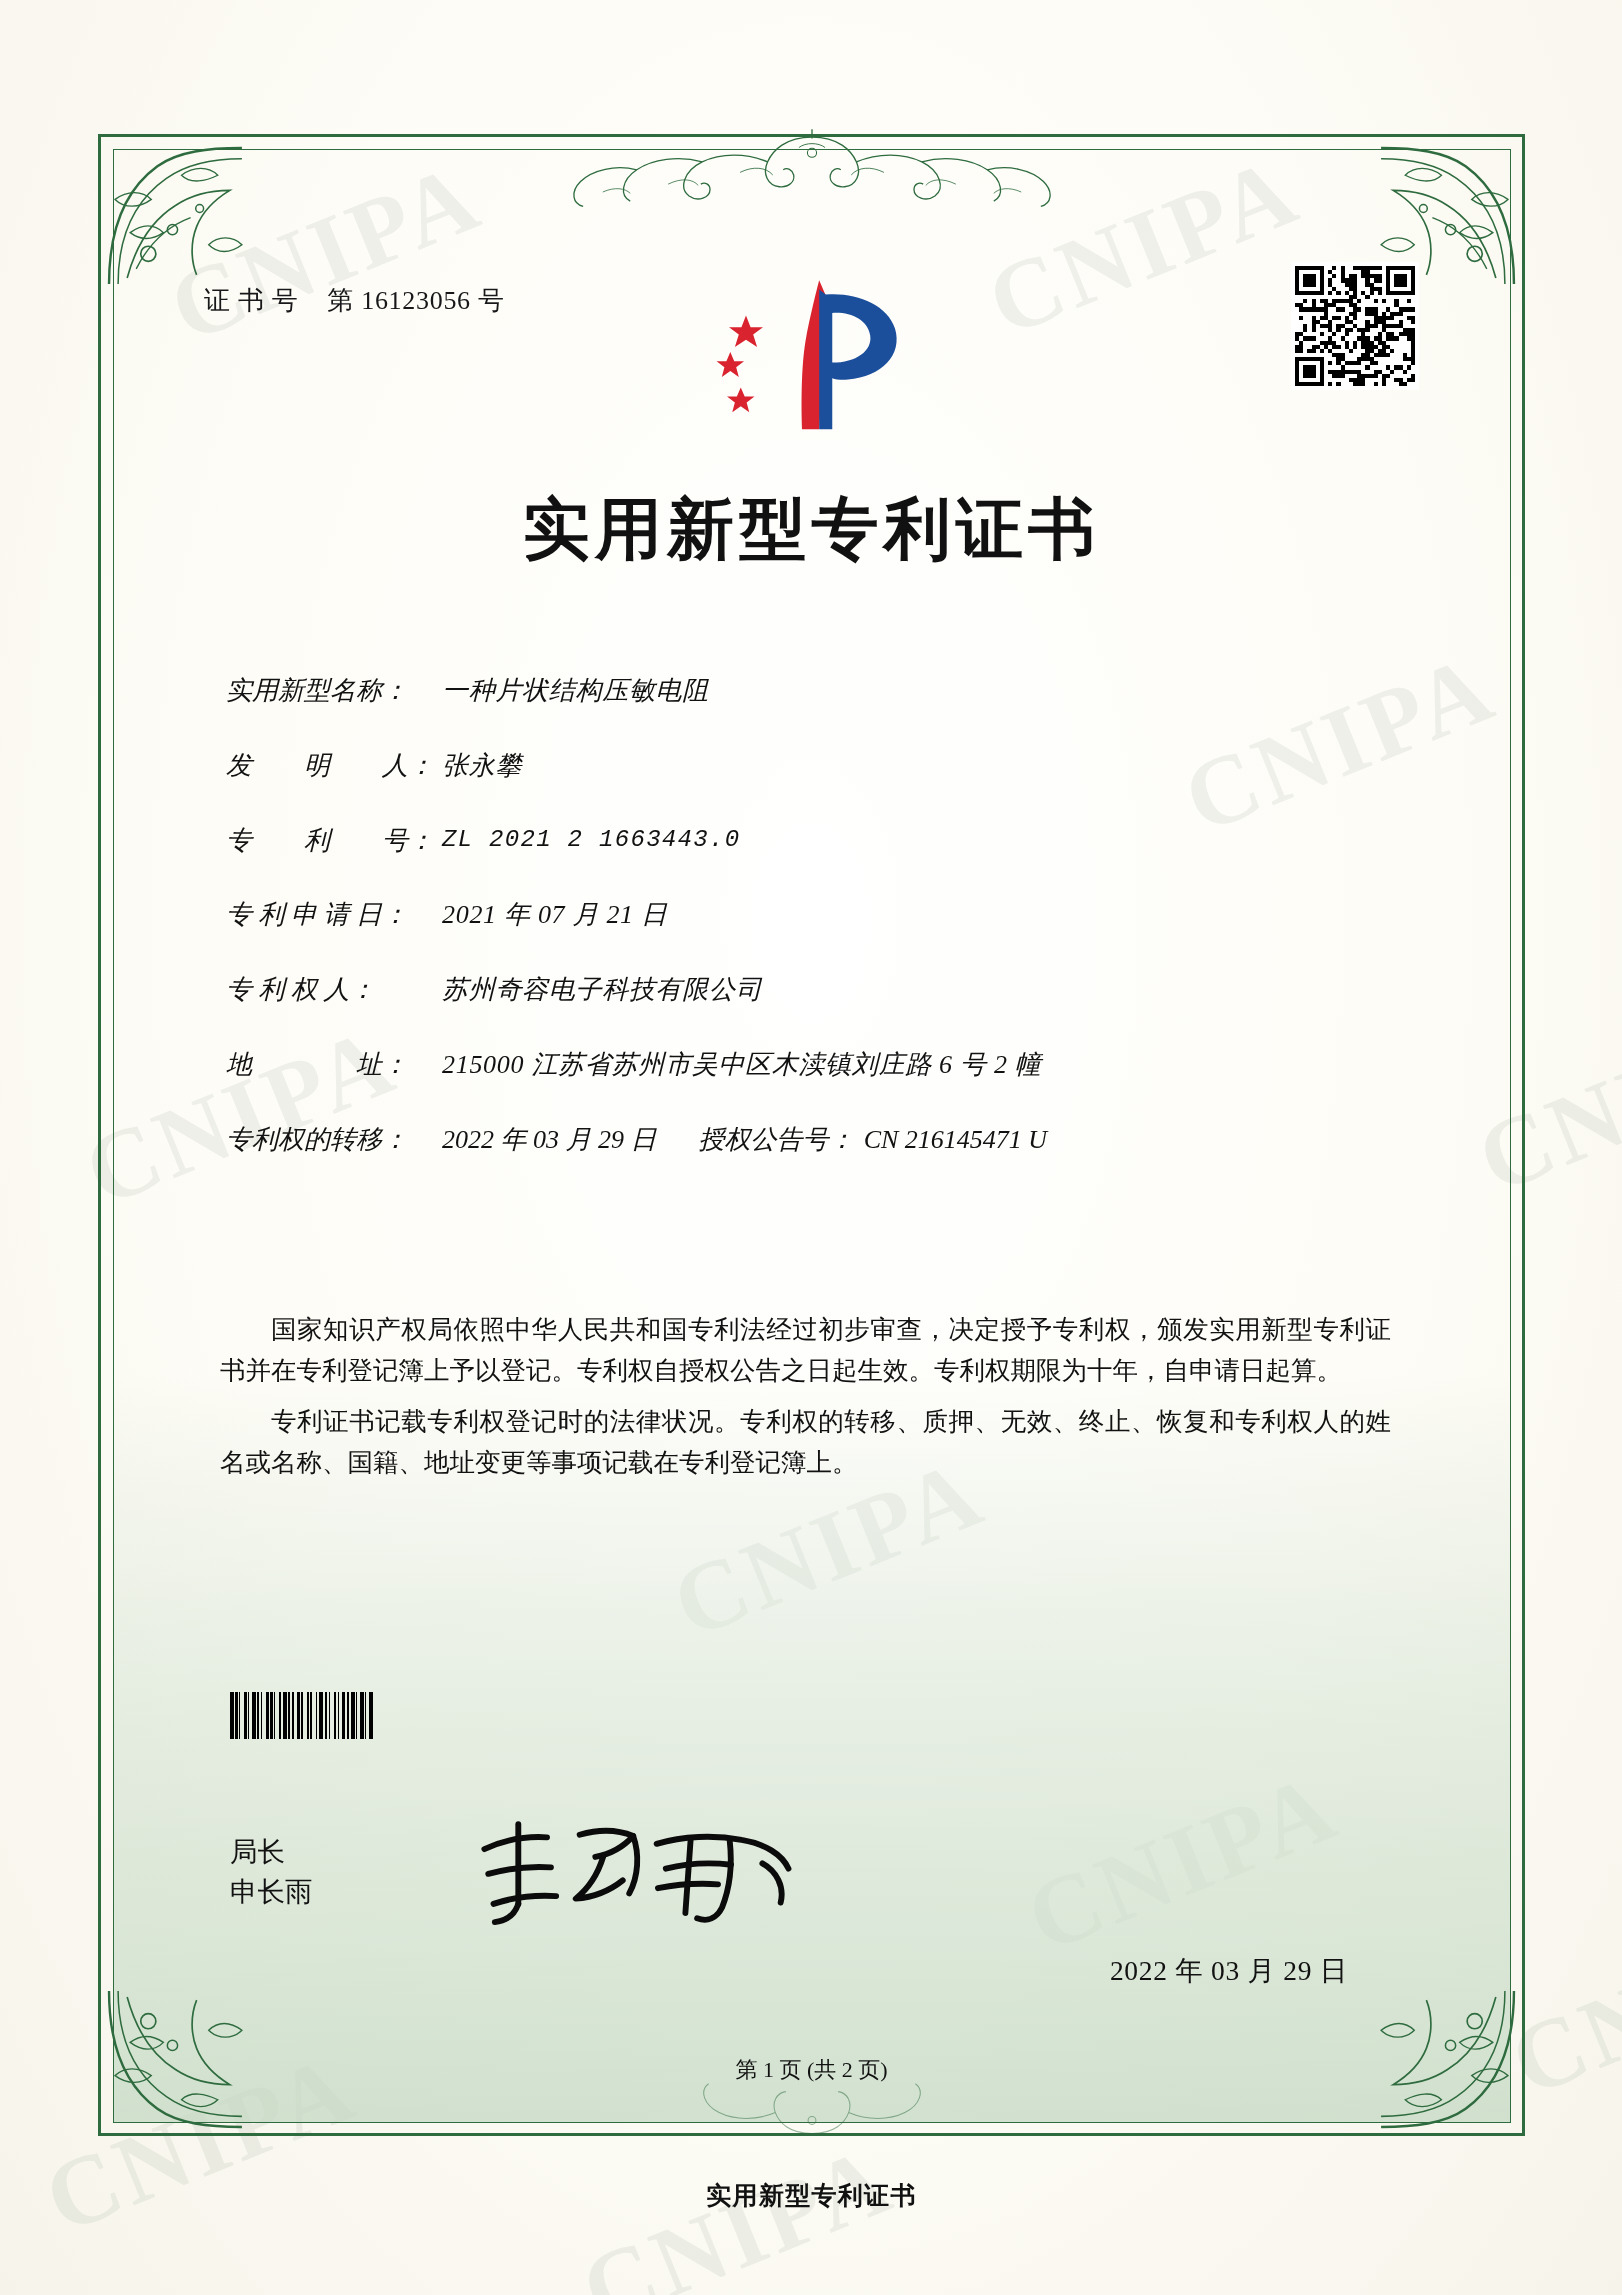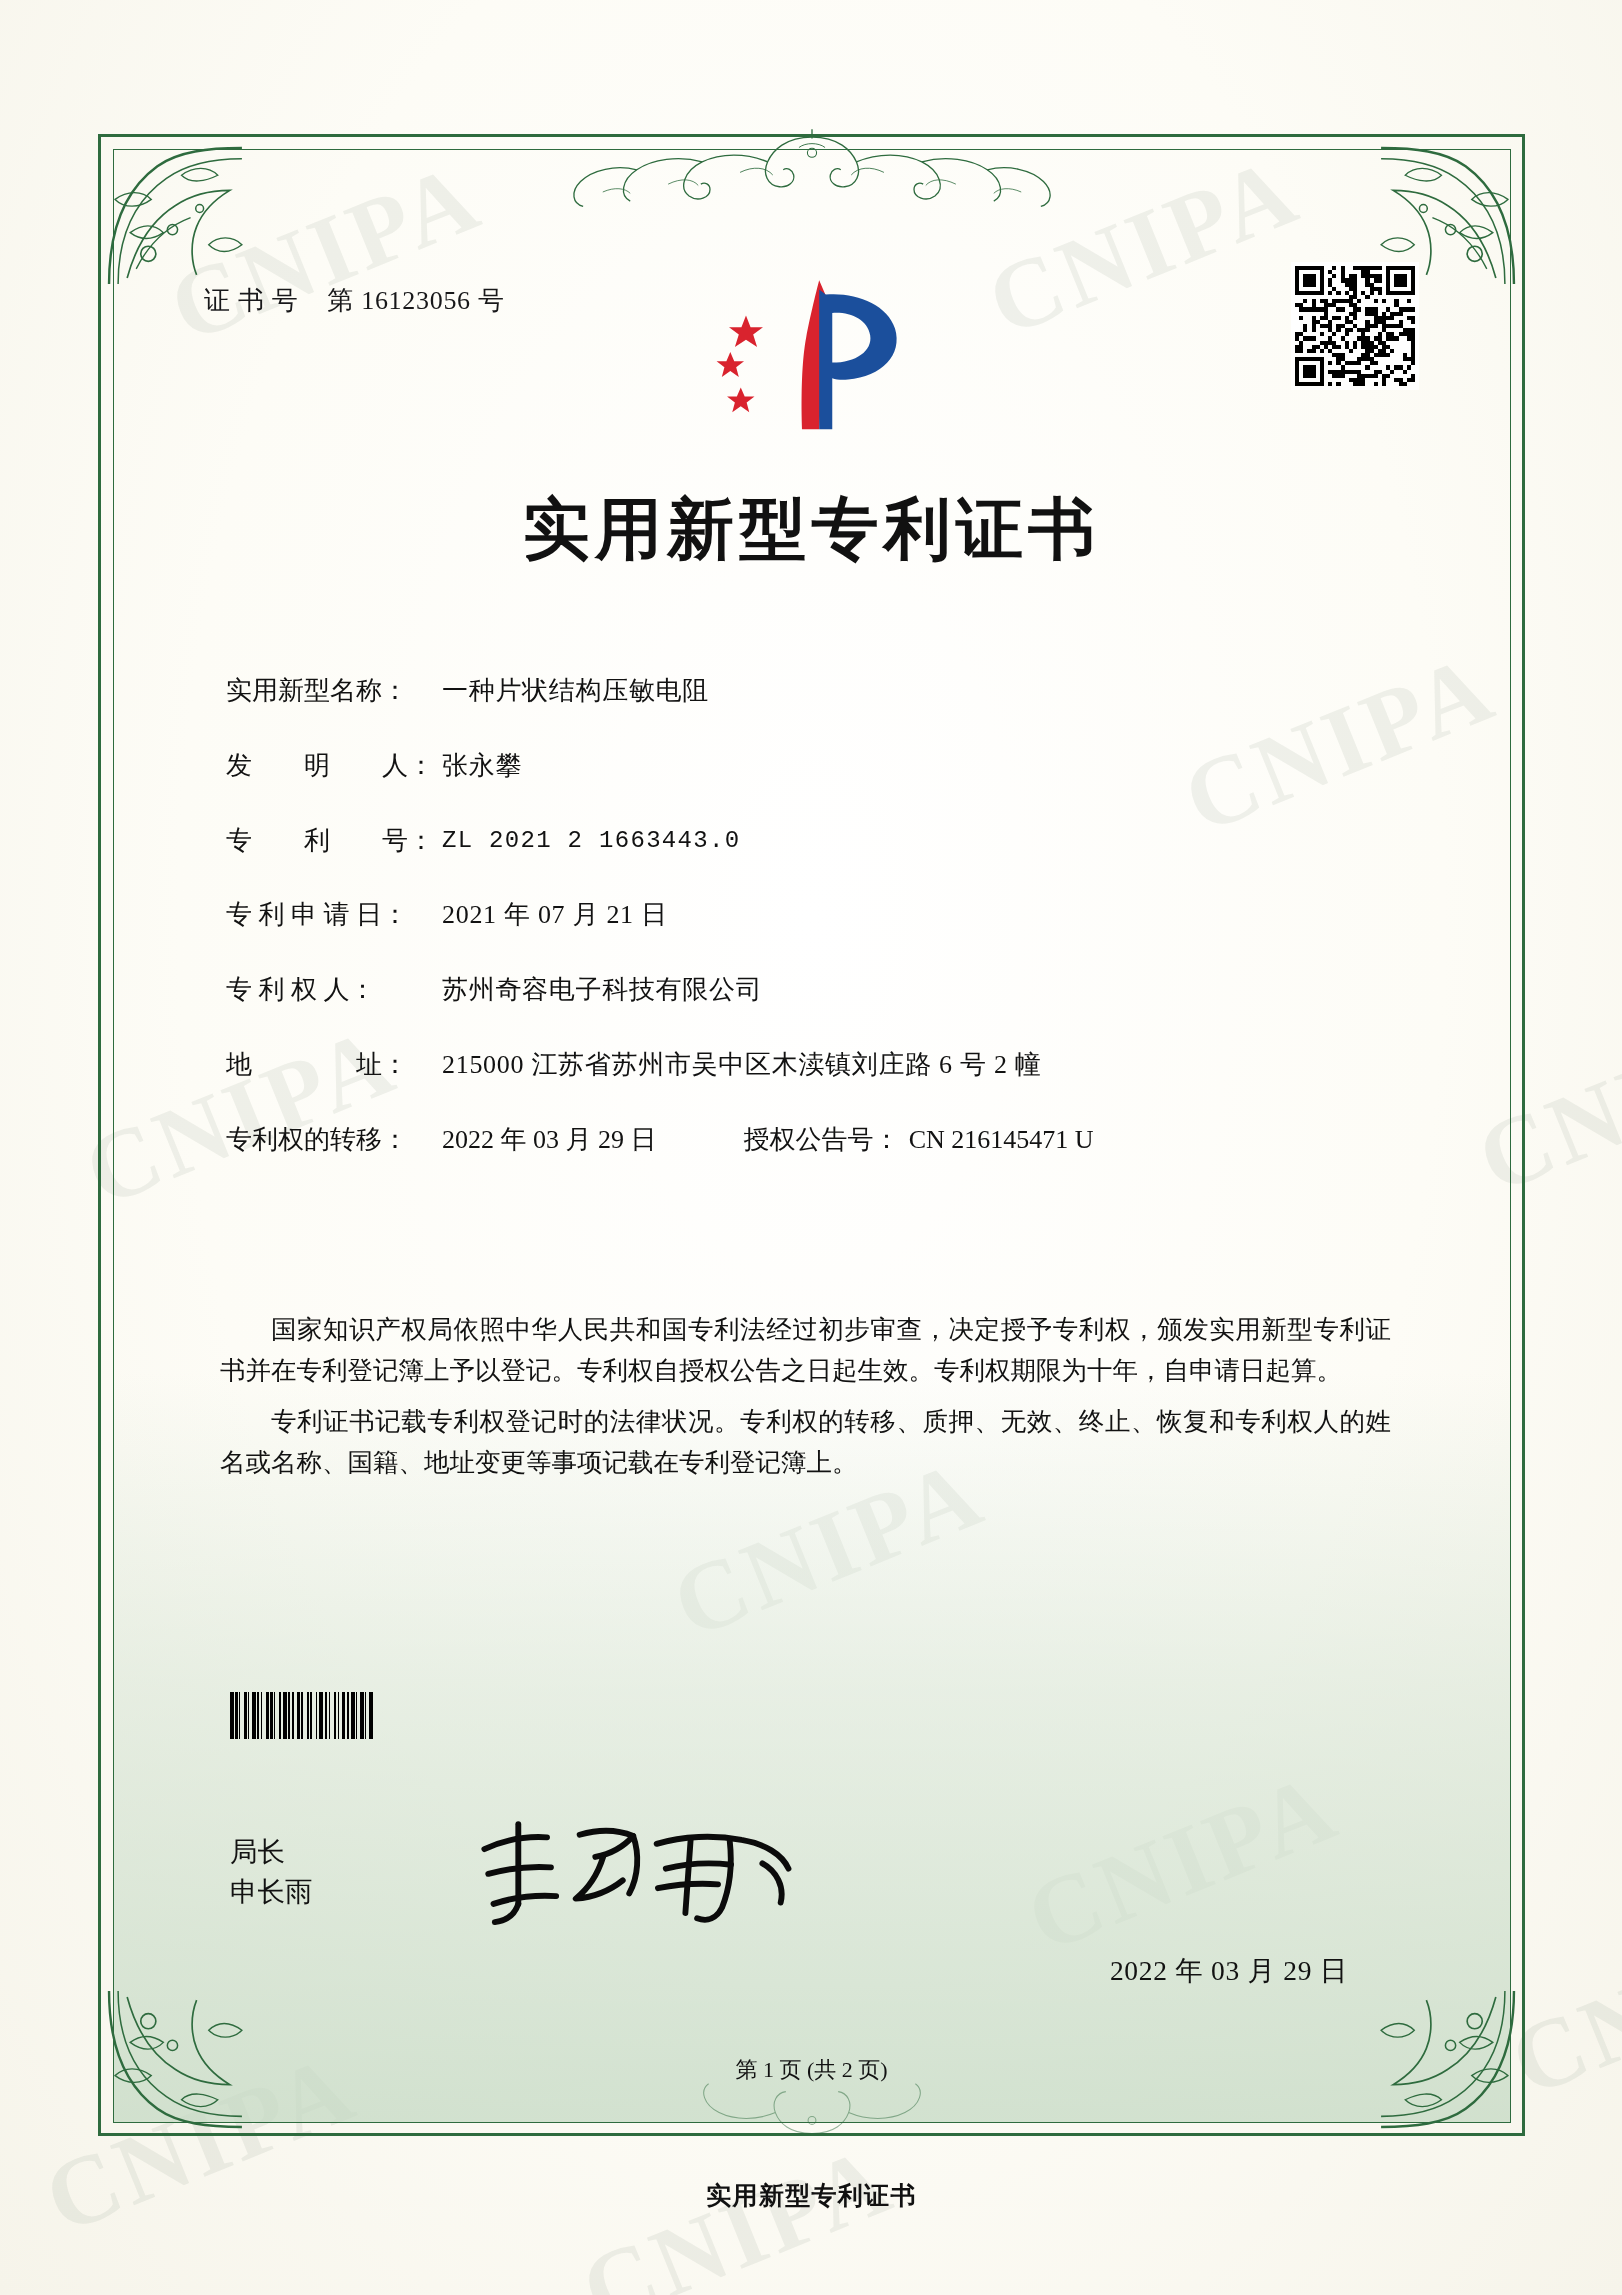--- a/index.html
+++ b/index.html
@@ -146,40 +146,41 @@
 
   
   .fields {
     position: absolute;
     left: 226px;
     top: 674px;
     width: 1178px;
   }
   .field-row {
     display: flex;
-    align-items: center;
+    align-items: flex-start;
     margin-bottom: 41px;
     font-size: 26px;
     color: #121212;
     line-height: 1.3;
+    font-style: italic;
   }
   .field-label {
     width: 216px;
     flex: 0 0 216px;
     letter-spacing: 0px;
     white-space: nowrap;
   }
   .field-value {
     flex: 1 1 auto;
     letter-spacing: 0.7px;
   }
   .field-value.mono { font-family: "Liberation Mono", "DejaVu Sans Mono", monospace; font-size: 24px; letter-spacing: 1.3px;}
 
   .field-row.inline2 .field-label2 {
-    margin-left: 87px;
+    margin-left: 42px;
     white-space: nowrap;
   }
   .field-row.inline2 .field-value2 {
     margin-left: 9.2px;
     white-space: nowrap;
   }
 
   
   .paragraphs {
     position: absolute;

